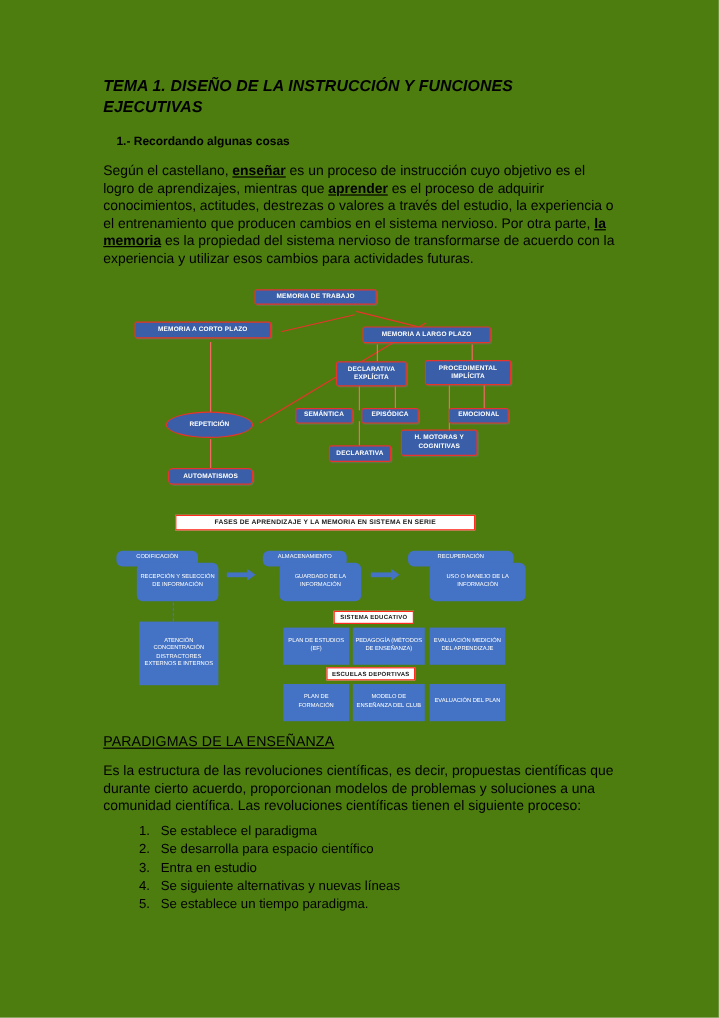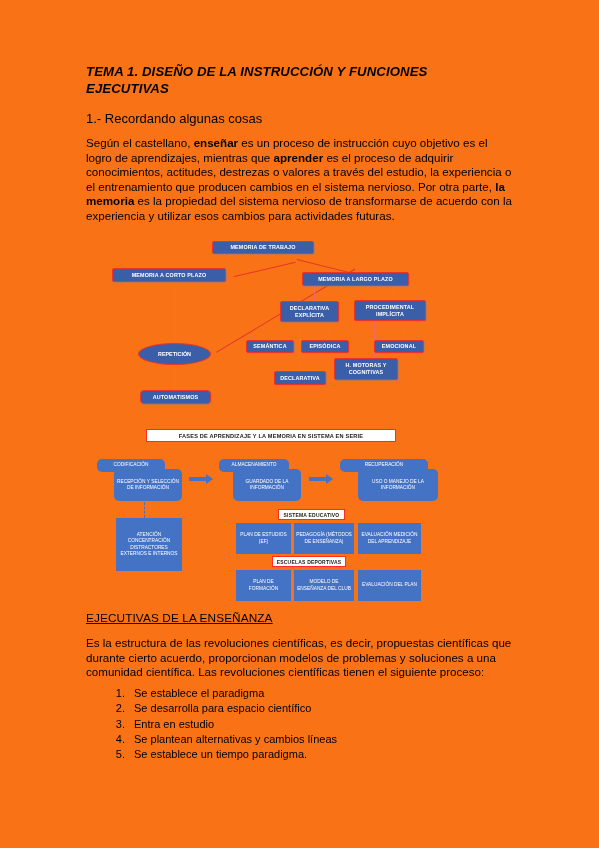--- a/index.html
+++ b/index.html
@@ -11,48 +11,48 @@
     width: 599px; height: 848px;
     position: relative;
     font-family: "Liberation Sans", sans-serif;
     color: #000000;
     overflow: hidden;
   }
   .page {
     position: absolute;
     left: 0; top: 0;
     width: 599px; height: 848px;
-    background: #f97316;
+    background: #4d7c0f;
   }
   .content {
     position: absolute;
     left: 86px; top: 64px;
     width: 428px;
   }
   h1.doc-title {
     font-size: 13.2px;
     font-weight: bold;
     font-style: italic;
     line-height: 16.5px;
     margin: 0 0 14px 0;
     letter-spacing: 0.1px;
   }
   h2.sec-title {
-    font-size: 13px;
-    font-weight: normal;
+    font-size: 10px;
+    font-weight: bold;
     line-height: 16px;
-    margin: 0 0 9px 0;
+    margin: 0 0 9px 11px;
   }
   p.para {
     font-size: 11.6px;
     line-height: 14.6px;
     margin: 0 0 6px 0;
     text-align: left;
   }
-  p.para b { font-weight: bold; }
+  p.para b { font-weight: bold; text-decoration: underline; }
   .underline-head {
     font-size: 11.8px;
     text-decoration: underline;
     margin: 0 0 11px 0;
     letter-spacing: 0.1px;
   }
   ol.numlist {
     margin: 6px 0 0 0;
     padding-left: 42px;
     font-size: 11px;
@@ -287,24 +287,24 @@
     </div>
     <div class="d2box" style="left:208px; top:145px; width:60px; height:31px;">
       <span>MODELO DE ENSEÑANZA DEL CLUB</span>
     </div>
     <div class="d2box" style="left:272px; top:145px; width:63px; height:31px;">
       <span>EVALUACIÓN DEL PLAN</span>
     </div>
   </div>
 
   <div class="content" style="top:611px;">
-    <div class="underline-head">EJECUTIVAS DE LA ENSEÑANZA</div>
+    <div class="underline-head">PARADIGMAS DE LA ENSEÑANZA</div>
     <p class="para">Es la estructura de las revoluciones científicas, es decir, propuestas científicas que durante cierto acuerdo, proporcionan modelos de problemas y soluciones a una comunidad científica. Las revoluciones científicas tienen el siguiente proceso:</p>
     <ol class="numlist">
       <li>Se establece el paradigma</li>
       <li>Se desarrolla para espacio científico</li>
       <li>Entra en estudio</li>
-      <li>Se plantean alternativas y cambios líneas</li>
+      <li>Se siguiente alternativas y nuevas líneas</li>
       <li>Se establece un tiempo paradigma.</li>
     </ol>
   </div>
 
 </div>
 
 </body></html>

